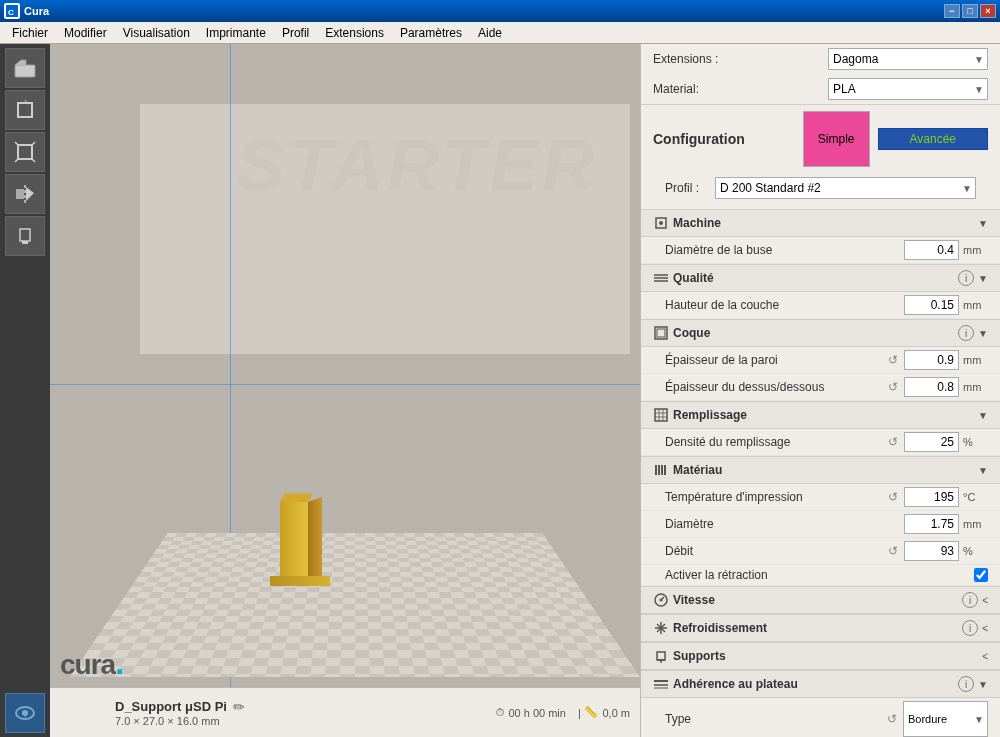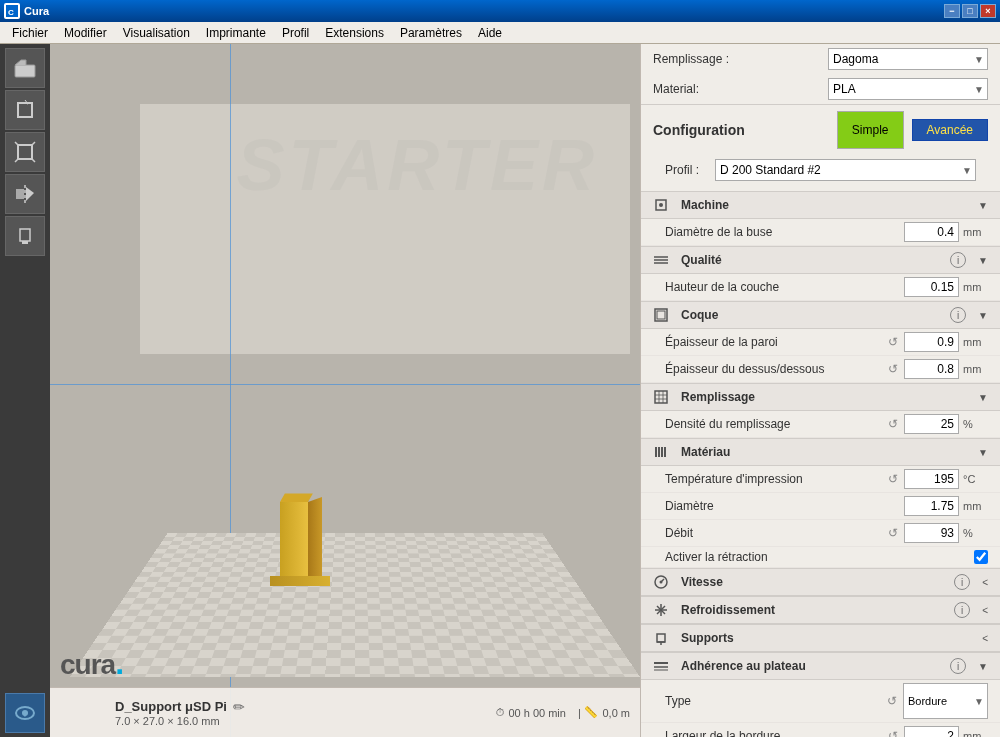--- a/index.html
+++ b/index.html
@@ -254,50 +254,50 @@
       gap: 8px;
       margin-bottom: 6px;
     }
     .config-label {
       font-size: 14px;
       font-weight: bold;
       color: #333;
       flex: 1;
     }
     .btn-simple {
-      padding: 11px 14px;
-      background: #84cc16;
+      padding: 20px 14px;
+      background: #ec4899;
       border: 1px solid #aaa;
       font-size: 12px;
       cursor: pointer;
     }
     .btn-advanced {
-      padding: 3px 14px;
+      padding: 3px 31px;
       background: #2255aa;
       border: 1px solid #1144aa;
-      color: #fde047;
+      color: #84cc16;
       font-size: 12px;
       cursor: pointer;
     }
 
     
     .settings-area {
       padding: 0;
       flex: 1;
     }
     
     .section-header {
       display: flex;
       align-items: center;
       padding: 5px 12px;
       background: #e8e4e0;
       border-top: 1px solid #d0ccc8;
       border-bottom: 1px solid #d0ccc8;
       cursor: pointer;
-      gap: 12px;
+      gap: 4px;
     }
     .section-header-icon {
       width: 16px;
       height: 16px;
       display: flex;
       align-items: center;
       justify-content: center;
       font-size: 12px;
       color: #555;
     }
@@ -488,21 +488,21 @@
         <span style="margin-left:8px;">|</span>
         <span>📏</span>
         <span>0,0 m</span>
       </div>
     </div>
   </div>
 
   <div class="right-panel">
 
     <div class="field-row">
-      <span class="field-label">Remplissage :</span>
+      <span class="field-label">Extensions :</span>
       <div class="select-wrapper">
         <select>
           <option>Dagoma</option>
         </select>
         <span class="select-arrow">▼</span>
       </div>
     </div>
 
     <div class="field-row">
       <span class="field-label">Material:</span>

